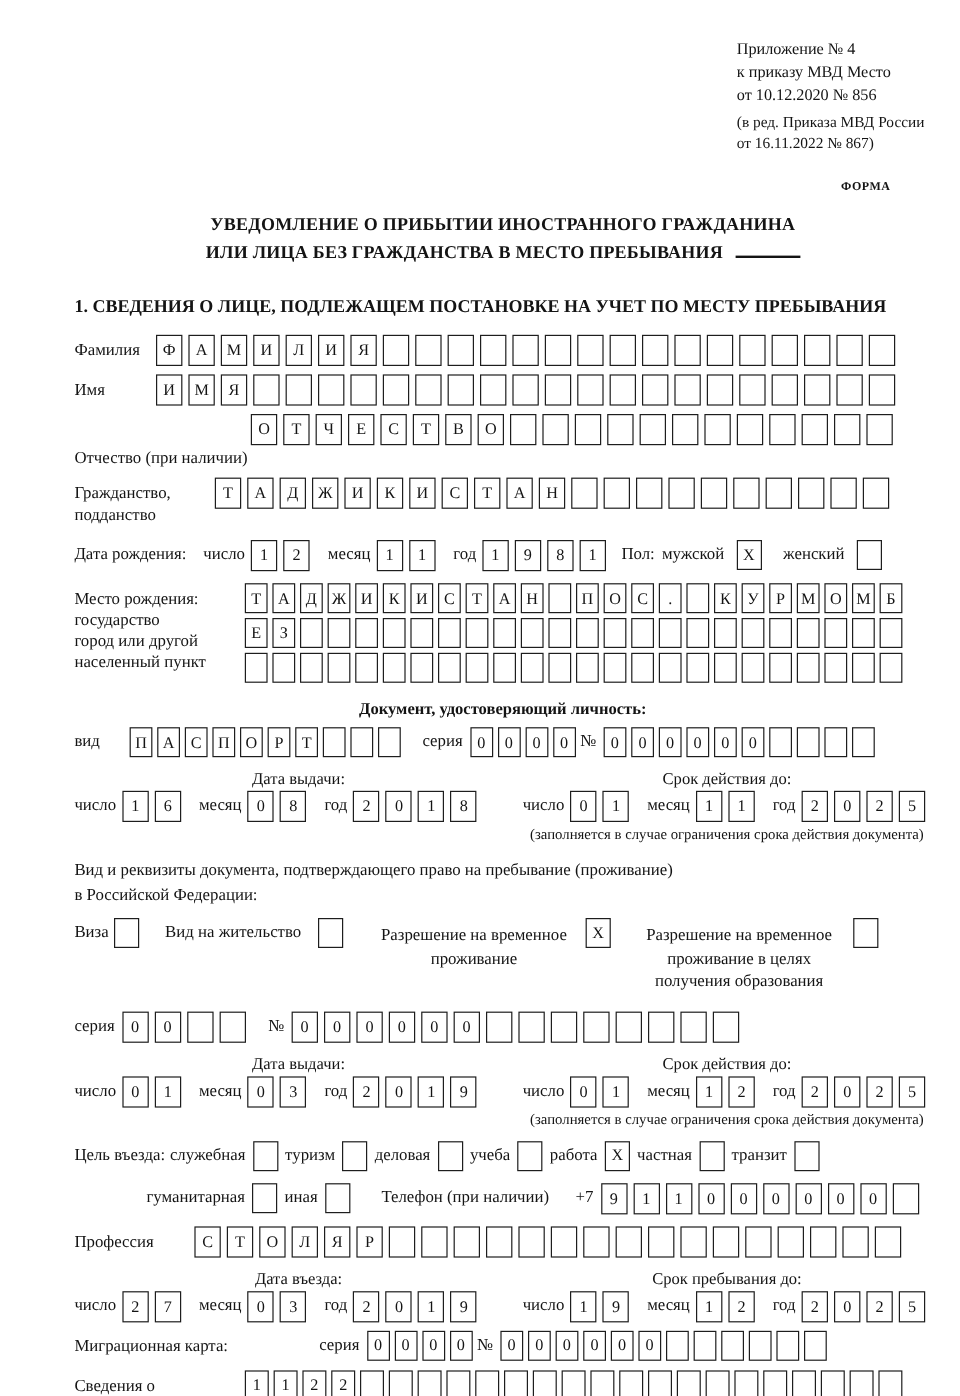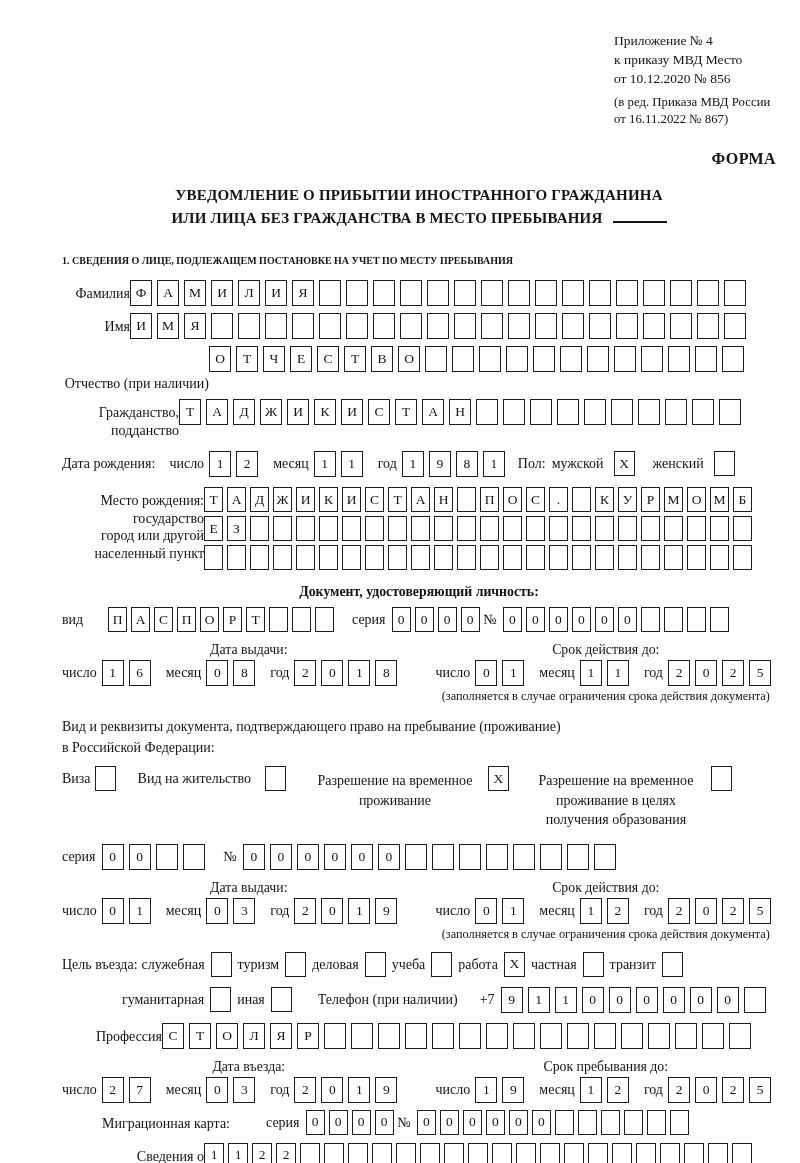--- a/index.html
+++ b/index.html
@@ -7,29 +7,29 @@
   body {
     width: 800px; min-height: 1163px;
     color: #141414;
     font-family: "Liberation Serif", "DejaVu Serif", serif;
     font-size: 14px;
   }
   .sheet { width: 800px; min-height: 1163px; padding: 32px 24px 24px 62px; background:#fff; }
 
   .annex { margin-left: 552px; font-size: 13.5px; line-height: 1.4; }
   .amend { margin-left: 552px; font-size: 12.8px; line-height: 1.35; margin-top: 5px; }
-  .forma { text-align: right; font-weight: bold; font-size: 16px; margin-top: 22px; letter-spacing: .4px; }
+  .forma { text-align: right; margin-right: 34px; font-weight: bold; font-size: 10px; margin-top: 22px; letter-spacing: .4px; }
 
   .title { text-align: center; font-weight: bold; font-size: 15px; margin-top: 16px; line-height: 1.55; letter-spacing: .2px; }
   .blank-line { display: inline-block; width: 54px; border-bottom: 2px solid #141414; height: 14px; margin-left: 10px; }
 
-  .sec-head { font-weight: bold; font-size: 10px; margin-top: 24px; }
+  .sec-head { font-weight: bold; font-size: 15px; margin-top: 24px; }
 
   .frow { display: flex; align-items: flex-start; margin-top: 7px; }
-  .flabel { flex: none; padding-top: 5px; line-height: 1.25; text-align: right; }
+  .flabel { flex: none; padding-top: 5px; line-height: 1.25; }
   .cells { display: inline-flex; flex-wrap: nowrap; }
   .cell {
     flex: none; width: 22px; height: 26px;
     border: 1.7px solid #1d1d1d; margin-right: 5px;
     display: flex; align-items: center; justify-content: center;
     font-size: 13.5px;
   }
   .tight .cell { width: 19px; height: 25px; margin-right: 4px; }
   .mid .cell   { width: 19px; height: 25px; margin-right: 4px; }
   .rep .cell   { width: 20px; height: 25px; margin-right: 4px; }

